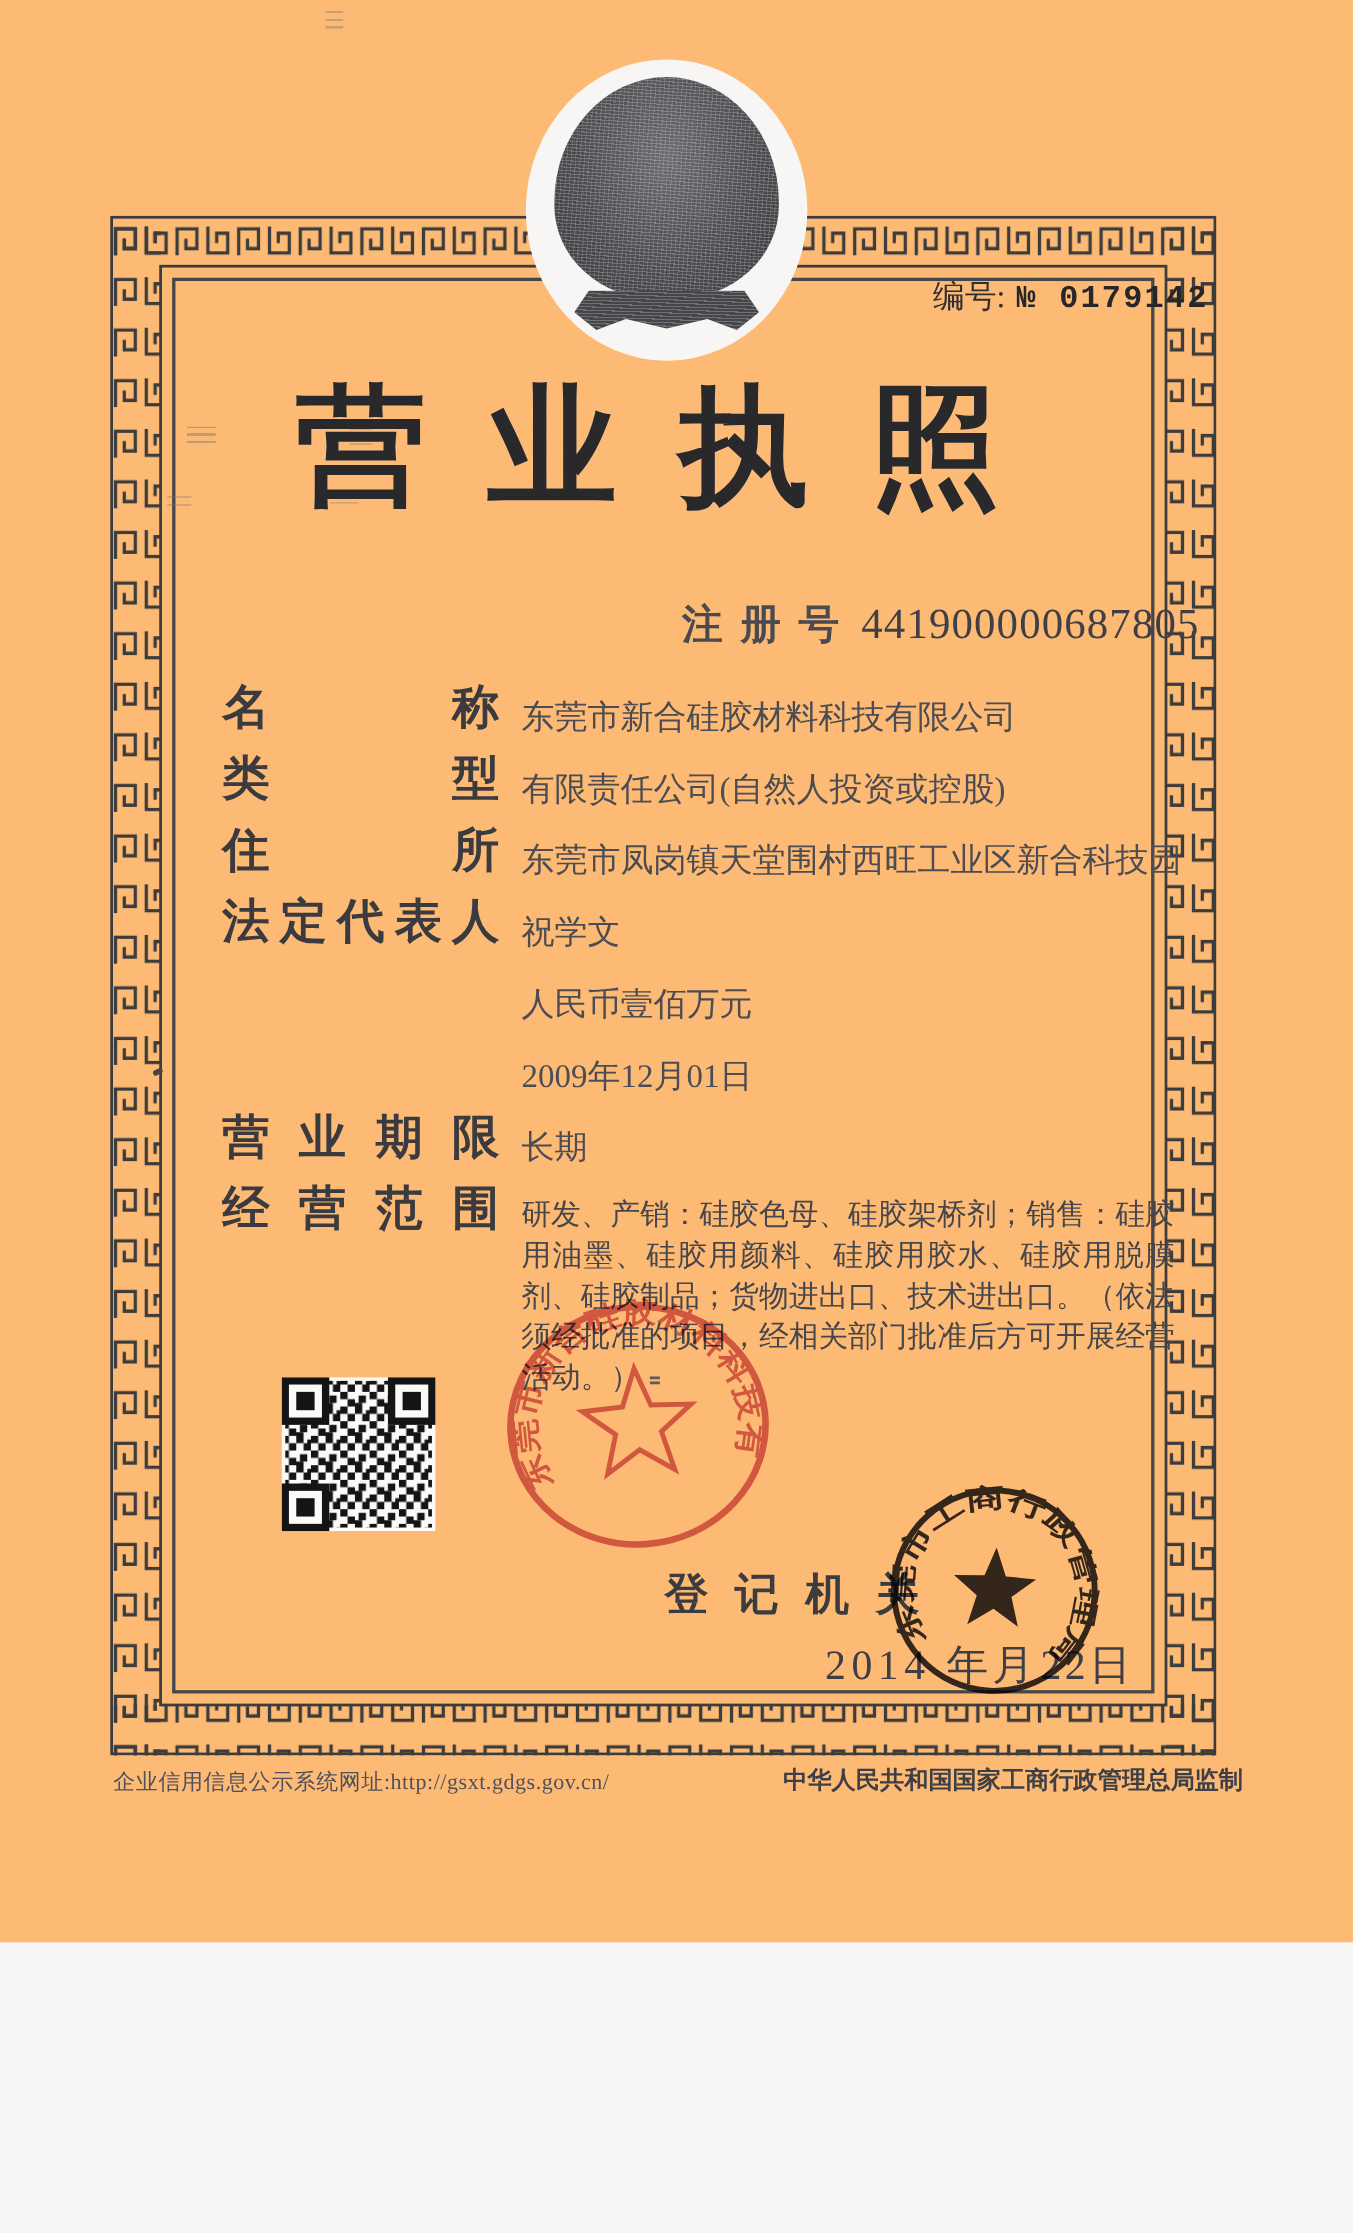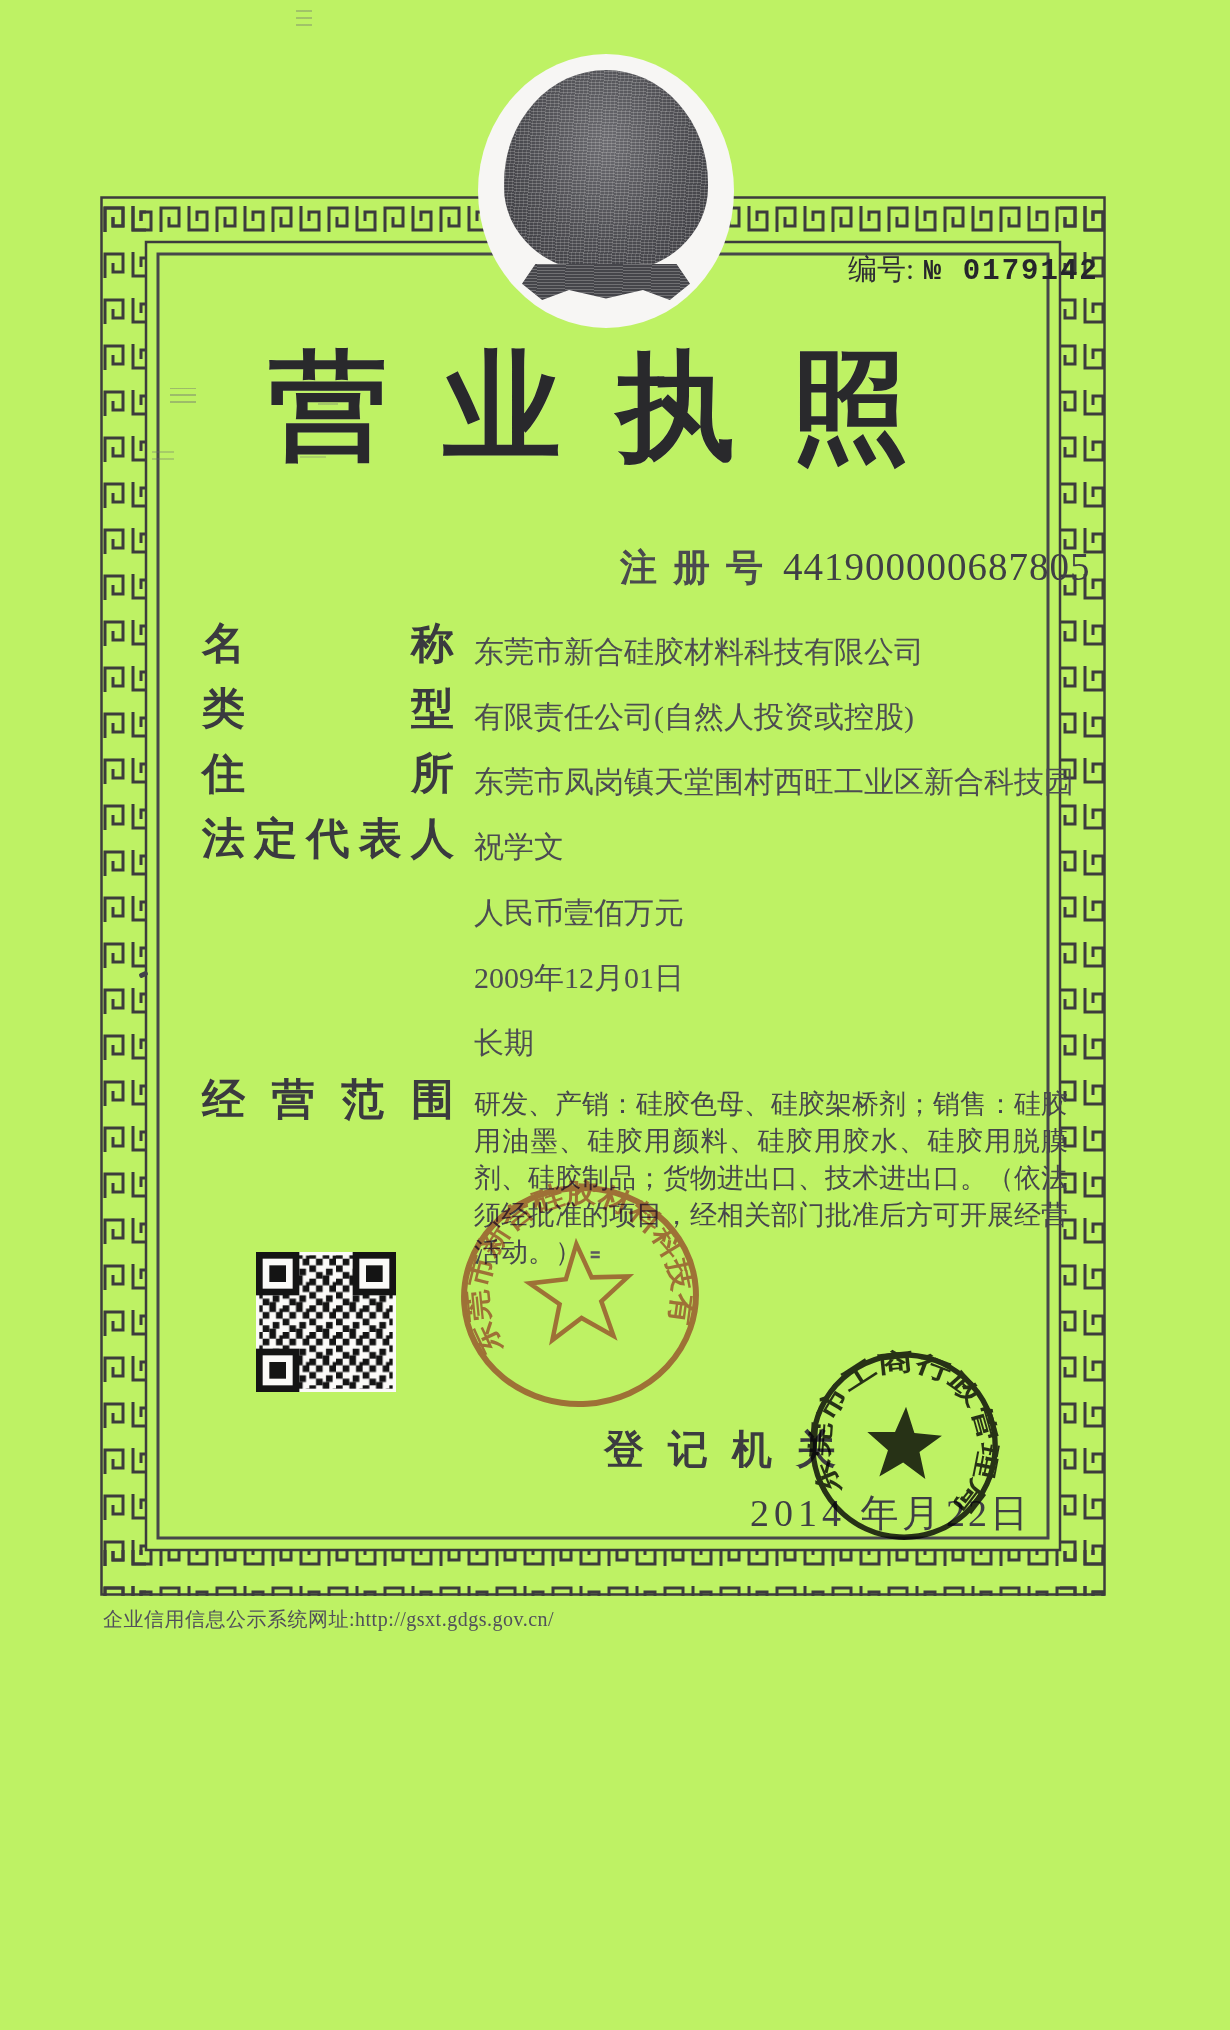--- a/index.html
+++ b/index.html
@@ -1,17 +1,17 @@
 <!DOCTYPE html>
 <html><head>
 <meta charset="utf-8">
 <style>
   html,body{margin:0;padding:0;}
   body{background:#f7f6f4;font-family:"Liberation Serif",serif;}
-  .page{position:relative;width:1230px;height:2030px;background:#bef264;overflow:hidden;}
+  .page{position:relative;width:1230px;height:1766px;background:#fdba74;overflow:hidden;}
 
   
   .barcode{position:absolute;left:128px;top:72px;width:184px;height:112px;
     background:
       repeating-linear-gradient(90deg,#1c1c1c 0 3px,#e9e8e6 3px 5px,#3a3a3a 5px 6px,#dcdbd9 6px 10px,#111 10px 13px,#eeede b 13px 15px),
       repeating-linear-gradient(0deg,rgba(255,255,255,.25) 0 2px,rgba(40,40,40,.18) 2px 4px);
     background-blend-mode:multiply;filter:contrast(.92) blur(.3px);}
 
   
   .emblem-wrap{position:absolute;left:494px;top:70px;width:224px;height:242px;z-index:2;}
@@ -136,20 +136,21 @@
   <div class="flabel" style="top:750px">住所</div>
   <div class="fvalue" style="top:762px">东莞市凤岗镇天堂围村西旺工业区新合科技园</div>
 
   <div class="flabel" style="top:815px">法定代表人</div>
   <div class="fvalue" style="top:827px">祝学文</div>
 
   <div class="fvalue" style="top:893px">人民币壹佰万元</div>
 
   <div class="fvalue" style="top:958px">2009年12月01日</div>
 
+  <div class="flabel" style="top:1011px">营业期限</div>
   <div class="fvalue" style="top:1023px">长期</div>
 
   <div class="flabel" style="top:1076px">经营范围</div>
   <div class="scope">
     <span>研发、产销：硅胶色母、硅胶架桥剂；销售：硅胶用油墨、硅胶用颜料、硅胶用胶水、硅胶用脱膜剂、硅胶制品；货物进出口、技术进出口。（依法须经批准的项目，经相关部门批准后方可开展经营活动。）</span>
     <span class="sfx">〓</span>
   </div>
 
   <svg class="qr" viewBox="0 0 84 84" aria-hidden="true">
     <defs>
@@ -210,20 +211,21 @@
 
   <div class="authority">登记机关</div>
 
   <div class="dateline">
     <span class="d-year">2014 年</span>
     <span class="d-month">月</span>
     <span class="d-day">22日</span>
   </div>
 
   <div class="foot-left">企业信用信息公示系统网址:http://gsxt.gdgs.gov.cn/</div>
+  <div class="foot-right">中华人民共和国国家工商行政管理总局监制</div>
 
   <div class="smudge s1"></div>
   <div class="smudge s2"></div>
   <div class="smudge s3"></div>
   <div class="smudge s4"></div>
   <div class="smudge s5"></div>
   <div class="dot d1"></div>
 
 </div>
 

